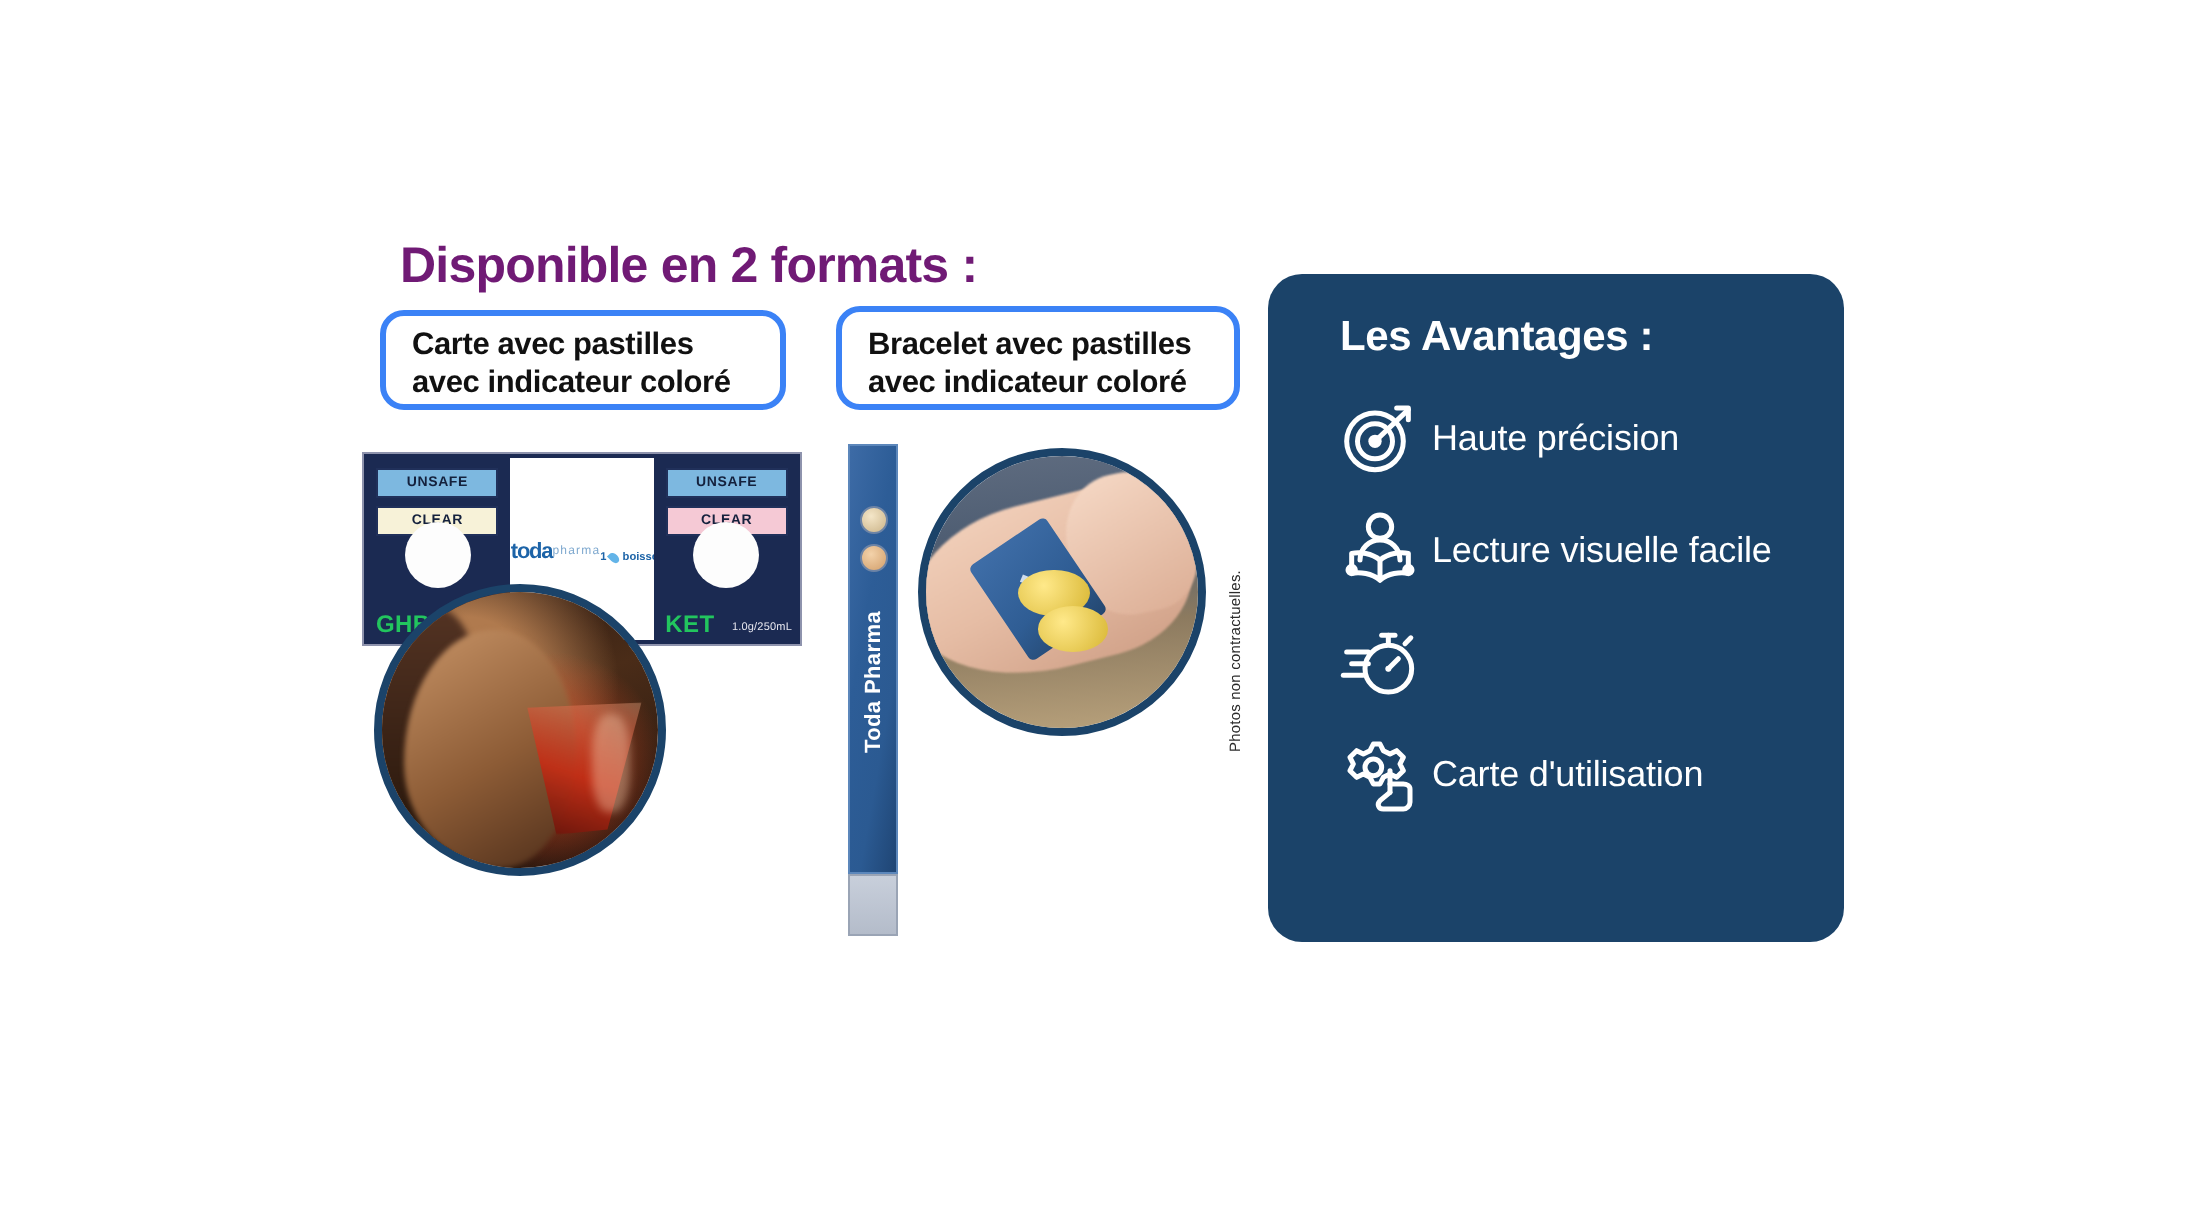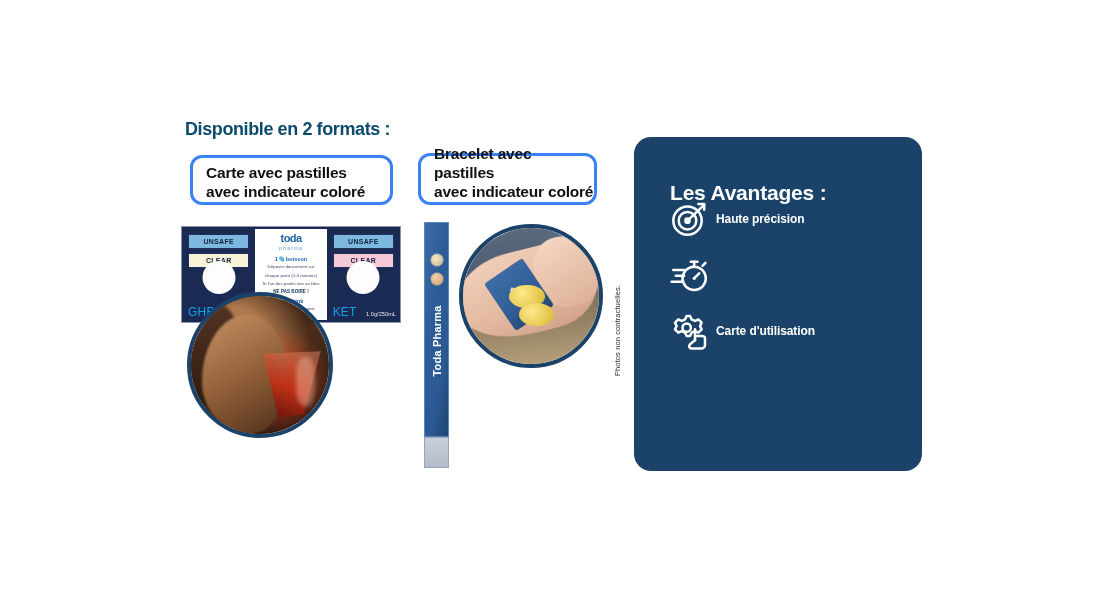--- a/index.html
+++ b/index.html
@@ -5,37 +5,37 @@
   html,body{margin:0;padding:0;}
   body{
     width:1100px;height:611px;background:#ffffff;
     font-family:"Liberation Sans","DejaVu Sans",sans-serif;
     overflow:hidden;position:relative;
   }
   .stage{position:absolute;left:0;top:0;width:1100px;height:611px;}
 
   
   .heading{
-    position:absolute;left:185px;top:119px;
-    font-size:18px;font-weight:bold;color:#0c4a6e;
+    position:absolute;left:200px;top:119px;
+    font-size:25px;font-weight:bold;color:#701a75;
     letter-spacing:-0.4px;white-space:nowrap;
   }
 
   .format-box{
     position:absolute;
     border:3px solid #3b82f6;border-radius:12px;background:#ffffff;
     box-sizing:border-box;
     display:flex;align-items:flex-end;
   }
   .format-box .fb-text{
     font-size:15.5px;font-weight:bold;color:#111111;
     line-height:1.22;padding-left:13px;letter-spacing:-0.2px;
   }
   #box-carte{left:190px;top:155px;width:203px;height:50px;}
-  #box-bracelet{left:418px;top:153px;width:179px;height:52px;}
+  #box-bracelet{left:418px;top:153px;width:202px;height:52px;}
 
   
   .card{
     position:absolute;left:181px;top:226px;width:220px;height:97px;
     background:#1b2a52;border:1px solid #8e93ad;
     display:flex;box-sizing:border-box;
   }
   .card .panel{position:relative;box-sizing:border-box;}
   .card .side{width:74px;padding:7px 6px 0 6px;}
   .chip{
@@ -46,29 +46,29 @@
   .chip.unsafe{background:#7db8e0;margin-bottom:4px;}
   .chip.clear-cream{background:#f7f2d8;}
   .chip.clear-pink{background:#f5c9d5;}
   .spot{
     position:absolute;left:50%;transform:translateX(-50%);
     top:34px;width:33px;height:33px;border-radius:50%;
     background:#fdfdfd;
   }
   .drug-label{
     position:absolute;left:6px;bottom:3px;
-    font-size:12px;font-weight:normal;color:#0ea5e9;letter-spacing:0.2px;
+    font-size:12px;font-weight:bold;color:#22c55e;letter-spacing:0.2px;
   }
   .drug-dose{
     position:absolute;right:4px;bottom:5px;
     font-size:5.5px;color:#e7e7ef;letter-spacing:0.1px;
   }
   .card .middle{
     width:72px;background:#ffffff;margin:2px 0;
-    display:flex;flex-direction:column;align-items:center;
+    display:flex;flex-direction:row;align-items:center;
     padding-top:4px;overflow:hidden;
   }
   .logo-toda{font-size:11px;font-weight:bold;color:#1d64a8;letter-spacing:-0.6px;line-height:1;}
   .logo-pharma{font-size:6px;color:#7fa9cf;letter-spacing:0.6px;line-height:1.4;}
   .mid-row{
     display:flex;align-items:center;gap:2px;
     font-size:5.6px;font-weight:bold;color:#1d64a8;margin-top:4px;
   }
   .drop{width:4px;height:6px;background:#63b4e8;border-radius:0 60% 55% 55%;transform:rotate(-45deg);}
   .mid-small{font-size:4.4px;color:#3a4a63;text-align:center;line-height:1.45;margin-top:2px;}
@@ -180,28 +180,27 @@
 
   
   .adv-panel{
     position:absolute;left:634px;top:137px;width:288px;height:334px;
     background:#1b4369;border-radius:17px;box-sizing:border-box;
   }
   .adv-title{
     position:absolute;left:36px;top:20px;
     font-size:21px;font-weight:bold;color:#ffffff;letter-spacing:-0.2px;
     white-space:nowrap;
-    margin-top:24px;
   }
   .adv-list{position:absolute;left:30px;top:60px;width:248px;}
   .adv-row{display:flex;align-items:center;margin-bottom:12px;min-height:44px;}
   .adv-ico{width:52px;flex:0 0 52px;display:flex;align-items:center;justify-content:center;}
   .adv-ico svg{display:block;}
   .adv-label{
-    font-size:12px;color:#ffffff;line-height:1.5;letter-spacing:-0.1px;font-weight:bold;
+    font-size:18px;color:#ffffff;line-height:1.5;letter-spacing:-0.1px;
   }
 </style>
 </head>
 <body>
 
 <div class="stage">
 
   <div class="heading">Disponible en 2 formats :</div>
 
   <div class="format-box" id="box-carte">
@@ -305,20 +304,34 @@
             <circle cx="21" cy="26" r="17"></circle>
             <circle cx="21" cy="26" r="10.5"></circle>
             <circle cx="21" cy="26" r="4" fill="#ffffff" stroke="none"></circle>
             <path d="M21 26 L41 7"></path>
             <path d="M34 6 L41 6 L41 13"></path>
           </svg>
         </span>
         <span class="adv-label">Haute précision</span>
       </div>
 
+      <div class="adv-row">
+        <span class="adv-ico">
+          <svg width="40" height="40" viewBox="0 0 48 48" fill="none" stroke="#ffffff" stroke-width="3" stroke-linecap="round" stroke-linejoin="round">
+            <circle cx="24" cy="10" r="7"></circle>
+            <path d="M12 30c0-7 5.5-12 12-12s12 5 12 12"></path>
+            <path d="M24 30v12"></path>
+            <path d="M24 30C19 26 12 25 7 26v12c5-1 12 0 17 4"></path>
+            <path d="M24 30c5-4 12-5 17-4v12c-5-1-12 0-17 4"></path>
+            <circle cx="7" cy="36" r="2.2"></circle>
+            <circle cx="41" cy="36" r="2.2"></circle>
+          </svg>
+        </span>
+        <span class="adv-label">Lecture visuelle facile</span>
+      </div>
 
       <div class="adv-row">
         <span class="adv-ico">
           <svg width="40" height="40" viewBox="0 0 48 48" fill="none" stroke="#ffffff" stroke-width="3" stroke-linecap="round" stroke-linejoin="round">
             <circle cx="29" cy="28" r="14"></circle>
             <path d="M29 28 L35 22"></path>
             <circle cx="29" cy="28" r="1.8" fill="#ffffff" stroke="none"></circle>
             <path d="M25 8h8"></path>
             <path d="M29 8v5"></path>
             <path d="M39 13l3.5-3.5"></path>

